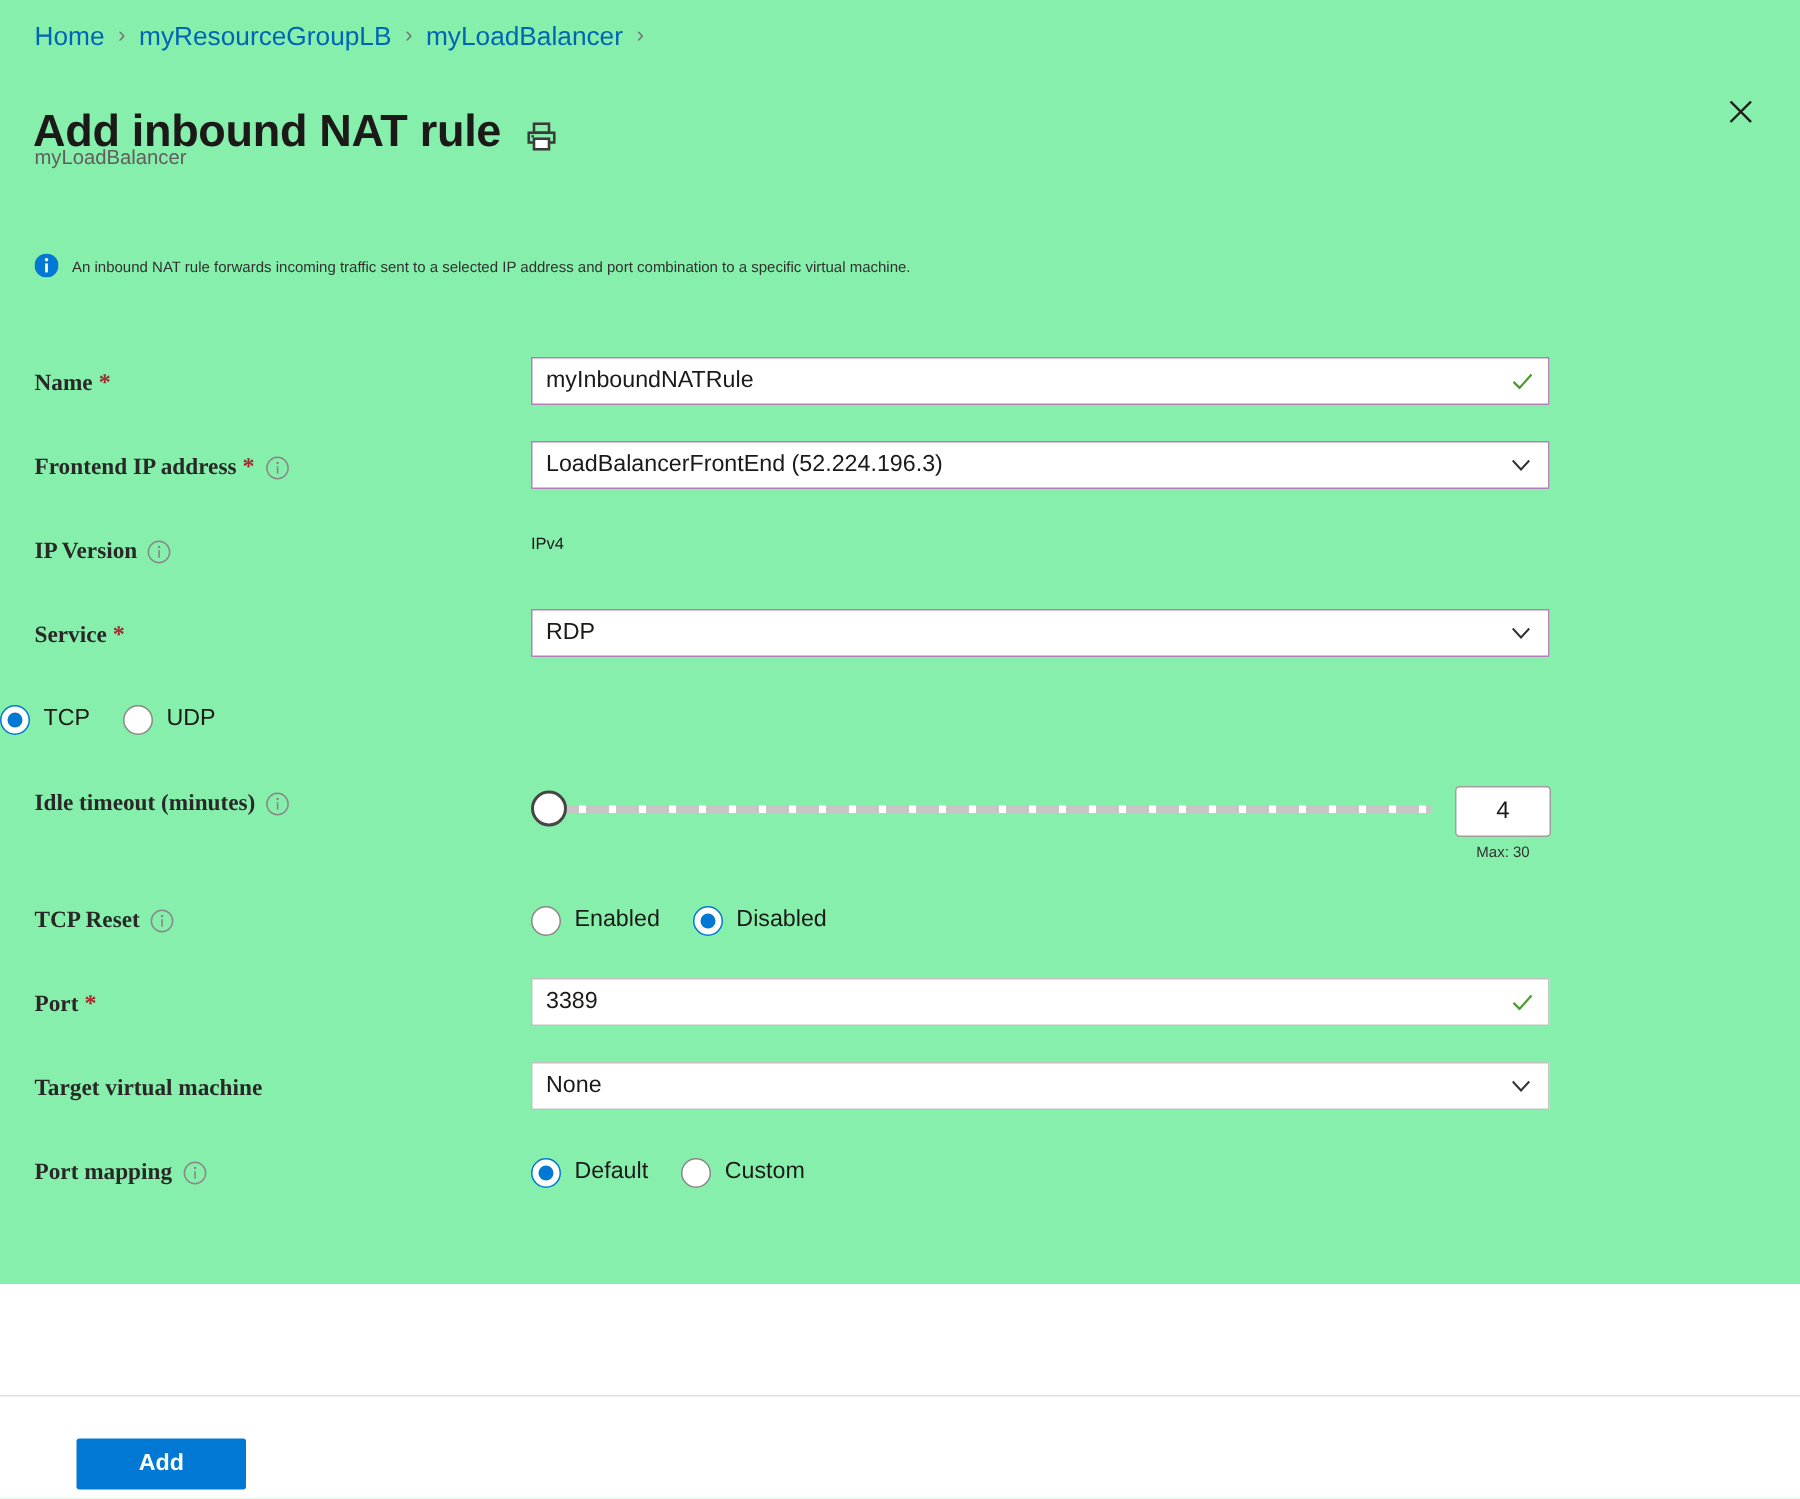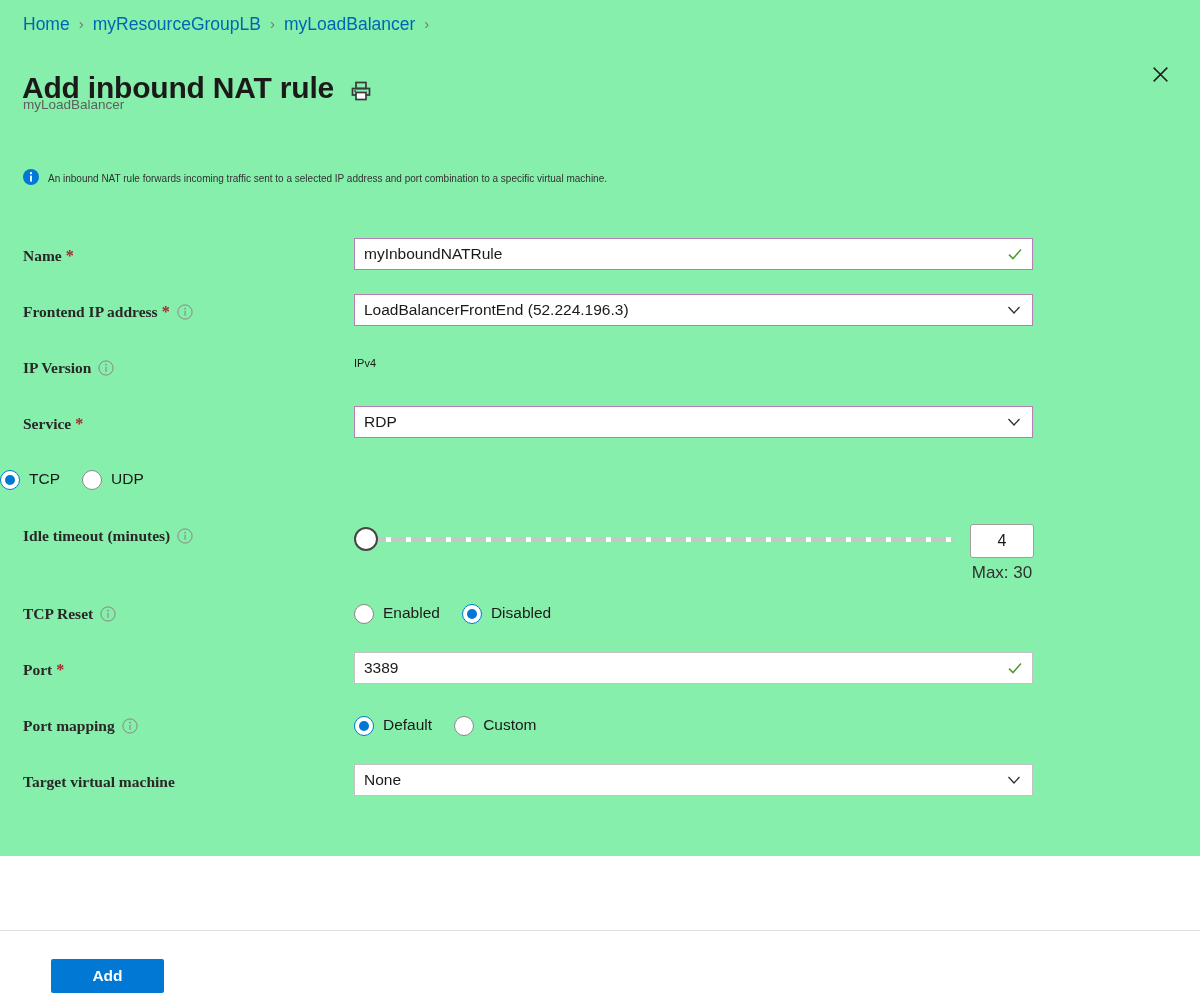--- a/index.html
+++ b/index.html
@@ -125,21 +125,21 @@
     position:absolute; left: 0px; top: 3px;
     width: 24px; height: 24px; border-radius: 50%;
     border: 2px solid #484644; background:#fff;
   }
   .num-box {
     width: 64px; height: 34px; border: 1px solid #a19f9d; border-radius: 3px;
     display:flex; align-items:center; justify-content:center;
     font-size: 16px; color:#1b1a19; background:#fff;
   }
   .num-wrap { display:flex; flex-direction:column; align-items:center; gap: 5px; }
-  .max-note { font-size: 17px; color: #323130; white-space:nowrap; }
+  .max-note { font-size: 10px; color: #323130; white-space:nowrap; }
 
   
   .footer-divider {
     position:absolute; left: 0; top: 930px; width: 1200px; height:1px;
     background: #e1dfdd;
   }
   .add-button {
     position:absolute; left: 23px; top: 959px;
     width: 113px; height: 34px;
     background: #0078d4; color:#fff; border: none; border-radius: 2px;
@@ -344,20 +344,36 @@
             <svg viewBox="0 0 16 16" width="16" height="16" aria-hidden="true">
               <path d="M2 8.6 L6 12.6 L14 3.6" fill="none" stroke="#4a9c2d" stroke-width="1.5"></path>
             </svg>
           </span>
         </div>
       </div>
     </div>
 
     <div class="row">
       <div class="lbl-col">
+        <span>Target virtual machine</span>
+      </div>
+      <div class="ctl-col">
+        <div class="txtbox">
+          <input type="text" readonly="" value="None" style="">
+          <span class="chev">
+            <svg viewBox="0 0 18 18" width="18" height="18" aria-hidden="true">
+              <path d="M3.5 6 L9 12 L14.5 6" fill="none" stroke="#323130" stroke-width="1.3"></path>
+            </svg>
+          </span>
+        </div>
+      </div>
+    </div>
+
+    <div class="row">
+      <div class="lbl-col">
         <span>Port mapping</span>
         <span class="tip">
           <svg viewBox="0 0 16 16" width="16" height="16" aria-hidden="true">
             <circle cx="8" cy="8" r="7.1" fill="none" stroke="#8a8886" stroke-width="1"></circle>
             <rect x="7.5" y="6.8" width="1.1" height="5" fill="#8a8886"></rect>
             <circle cx="8.05" cy="4.6" r="0.85" fill="#8a8886"></circle>
           </svg>
         </span>
       </div>
       <div class="ctl-col">
@@ -367,34 +383,18 @@
             <span class="radio-label">Default</span>
           </span>
           <span class="radio-item">
             <span class="radio"></span>
             <span class="radio-label">Custom</span>
           </span>
         </div>
       </div>
     </div>
 
-    <div class="row">
-      <div class="lbl-col">
-        <span>Target virtual machine</span>
-      </div>
-      <div class="ctl-col">
-        <div class="txtbox">
-          <input type="text" readonly="" value="None" style="">
-          <span class="chev">
-            <svg viewBox="0 0 18 18" width="18" height="18" aria-hidden="true">
-              <path d="M3.5 6 L9 12 L14.5 6" fill="none" stroke="#323130" stroke-width="1.3"></path>
-            </svg>
-          </span>
-        </div>
-      </div>
-    </div>
-
   </div>
 
   <div class="footer-divider"></div>
   <button class="add-button">Add</button>
 
 </div>
 
 </body></html>

